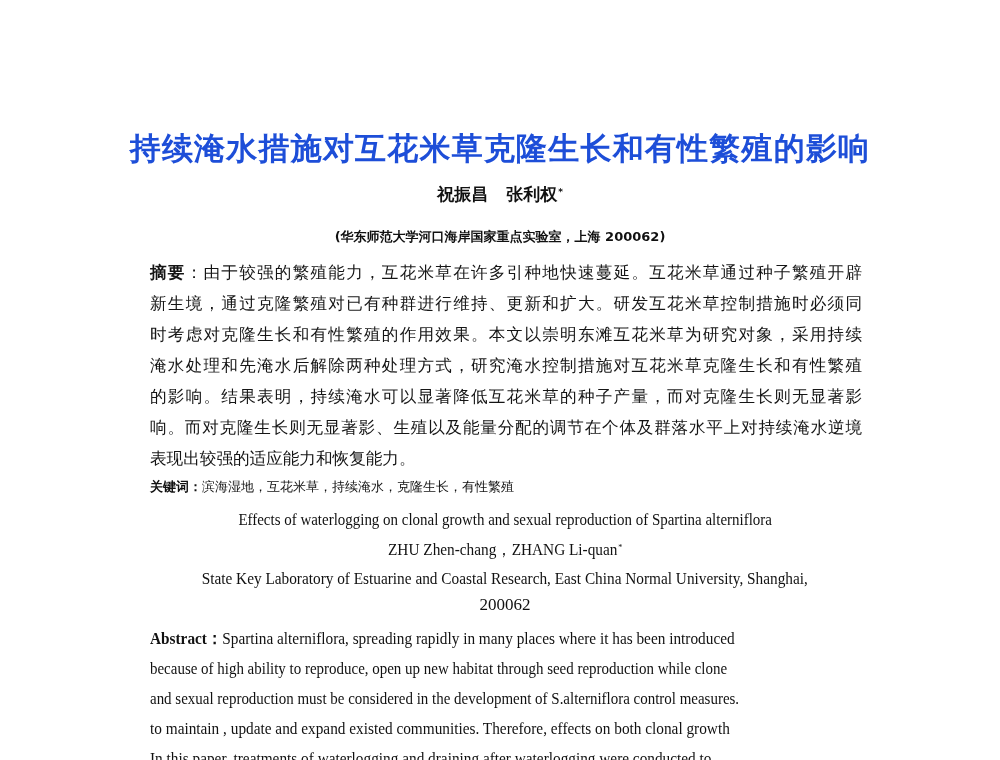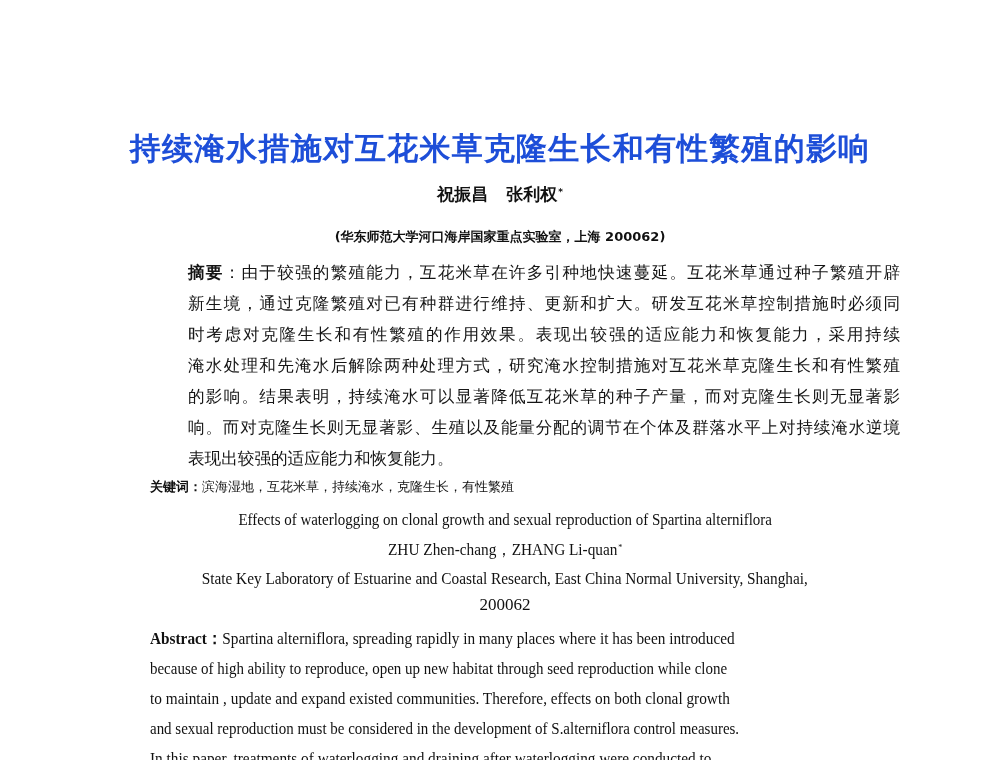--- a/index.html
+++ b/index.html
@@ -65,21 +65,20 @@
     }
     .abstract-cn {
       position: absolute;
       top: 257px;
       left: 150px;
       width: 712px;
       font-family: "DejaVu Sans", sans-serif;
       font-size: 16.6px;
       line-height: 31px;
       color: #151515;
-      margin-left: 38px;
     }
     .abstract-cn .line {
       display: block;
       white-space: nowrap;
       text-align: justify;
       text-align-last: justify;
     }
     .abstract-cn .line.last {
       text-align-last: left;
     }
@@ -141,21 +140,21 @@
 
   <div class="authors-cn">
     <span>祝振昌</span><span class="gap"></span><span>张利权</span><sup class="star">*</sup>
   </div>
 
   <div class="affil-cn">(华东师范大学河口海岸国家重点实验室，上海 200062)</div>
 
   <div class="abstract-cn">
     <span class="line"><span class="label-bold">摘要</span><span>：</span><span>由于较强的繁殖能力，互花米草在许多引种地快速蔓延。互花米草通过种子繁殖开辟</span></span>
     <span class="line">新生境，通过克隆繁殖对已有种群进行维持、更新和扩大。研发互花米草控制措施时必须同</span>
-    <span class="line">时考虑对克隆生长和有性繁殖的作用效果。表现出较强的适应能力和恢复能力，采用持续</span>
+    <span class="line">时考虑对克隆生长和有性繁殖的作用效果。本文以崇明东滩互花米草为研究对象，采用持续</span>
     <span class="line">淹水处理和先淹水后解除两种处理方式，研究淹水控制措施对互花米草克隆生长和有性繁殖</span>
     <span class="line">的影响。结果表明，持续淹水可以显著降低互花米草的种子产量，而对克隆生长则无显著影</span>
     <span class="line">响。而对克隆生长则无显著影、生殖以及能量分配的调节在个体及群落水平上对持续淹水逆境</span>
     <span class="line last">表现出较强的适应能力和恢复能力。</span>
   </div>
 
   <div class="keywords-cn">
     <span class="label-bold">关键词</span><span class="label-bold">：</span><span>滨海湿地，互花米草，持续淹水，克隆生长，有性繁殖</span>
   </div>
 
@@ -171,18 +170,18 @@
     <span class="cond" style="transform:scaleX(0.9);transform-origin:center;">State Key Laboratory of Estuarine and Coastal Research, East China Normal University, Shanghai,</span>
   </div>
 
   <div class="en-block en-center en-zip">
     <span>200062</span>
   </div>
 
   <div class="en-abstract">
     <span class="line"><span class="cond" style="transform:scaleX(0.9);"><b>Abstract</b><b>：</b><span>Spartina alterniflora, spreading rapidly in many places where it has been introduced</span></span></span>
     <span class="line"><span class="cond" style="transform:scaleX(0.88);">because of high ability to reproduce, open up new habitat through seed reproduction while clone</span></span>
+    <span class="line"><span class="cond" style="transform:scaleX(0.88);">and sexual reproduction must be considered in the development of S.alterniflora control measures.</span></span>
     <span class="line"><span class="cond" style="transform:scaleX(0.9);">to maintain , update and expand existed communities. Therefore, effects on both clonal growth</span></span>
-    <span class="line"><span class="cond" style="transform:scaleX(0.88);">and sexual reproduction must be considered in the development of S.alterniflora control measures.</span></span>
     <span class="line"><span class="cond" style="transform:scaleX(0.9);">In this paper, treatments of waterlogging and draining after waterlogging were conducted to</span></span>
   </div>
 
 </div>
 
 </body></html>

